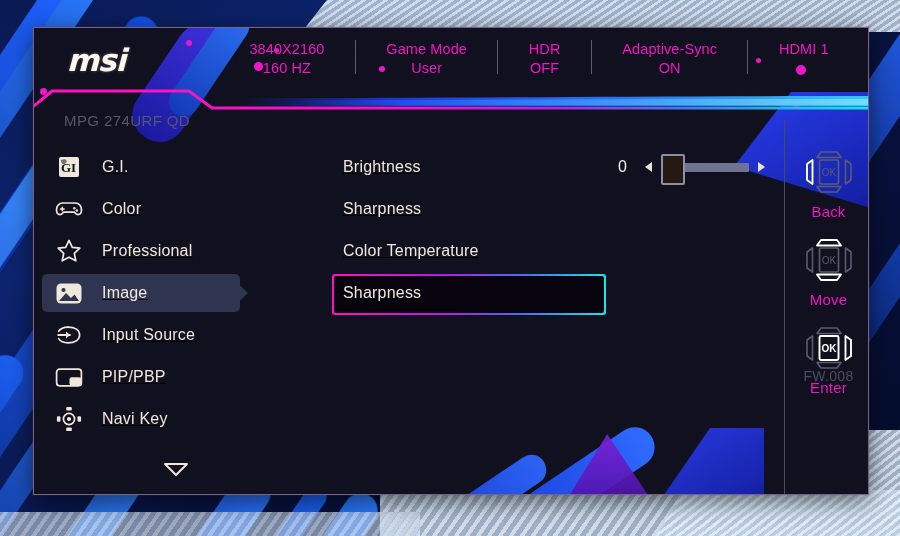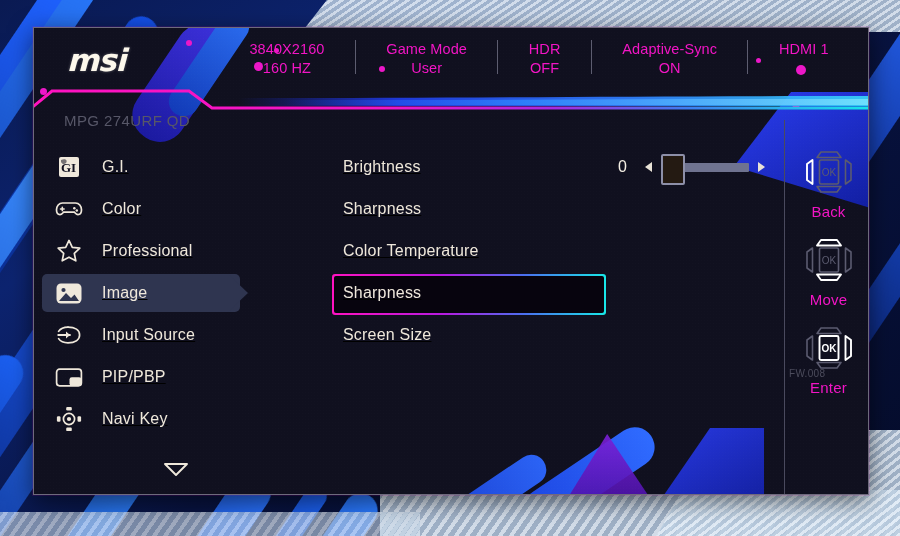--- a/index.html
+++ b/index.html
@@ -270,23 +270,23 @@
   .nav-btn .nlbl {
     color: #f215c5;
     font-size: 15px;
     margin-top: 1px;
     letter-spacing: 0.2px;
   }
   #fw {
     position: absolute;
     left: 755px; top: 340px;
     width: 79px;
-    text-align: left;
+    text-align: center;
     color: #4c4c5c;
-    font-size: 10px;
+    font-size: 14px;
     letter-spacing: 0.3px;
     z-index: 6;
   }
 </style>
 </head>
 <body>
 
 <div id="desktop">
 
   <div class="ribbon" style="left:-60px; top:-40px; width:40px; height:380px; background:linear-gradient(180deg,#1f62ff,#0b2a8f); transform:rotate(34deg);"></div>
@@ -486,23 +486,20 @@
     <div class="set-row">
       <span class="slbl">Sharpness</span>
     </div>
     <div class="set-row">
       <span class="slbl">Color Temperature</span>
     </div>
     <div class="set-row selected">
       <div class="hl"></div>
       <span class="slbl">Sharpness</span>
     </div>
-    <div class="set-row">
-      <span class="slbl">Screen Size</span>
-    </div>
   </div>
 
   <div id="slider-area">
     <div id="slider-value">0</div>
     <div class="tri-left"></div>
     <div id="slider-track">
       <div id="slider-handle" style="left: 0px;"></div>
     </div>
     <div class="tri-right"></div>
   </div>

